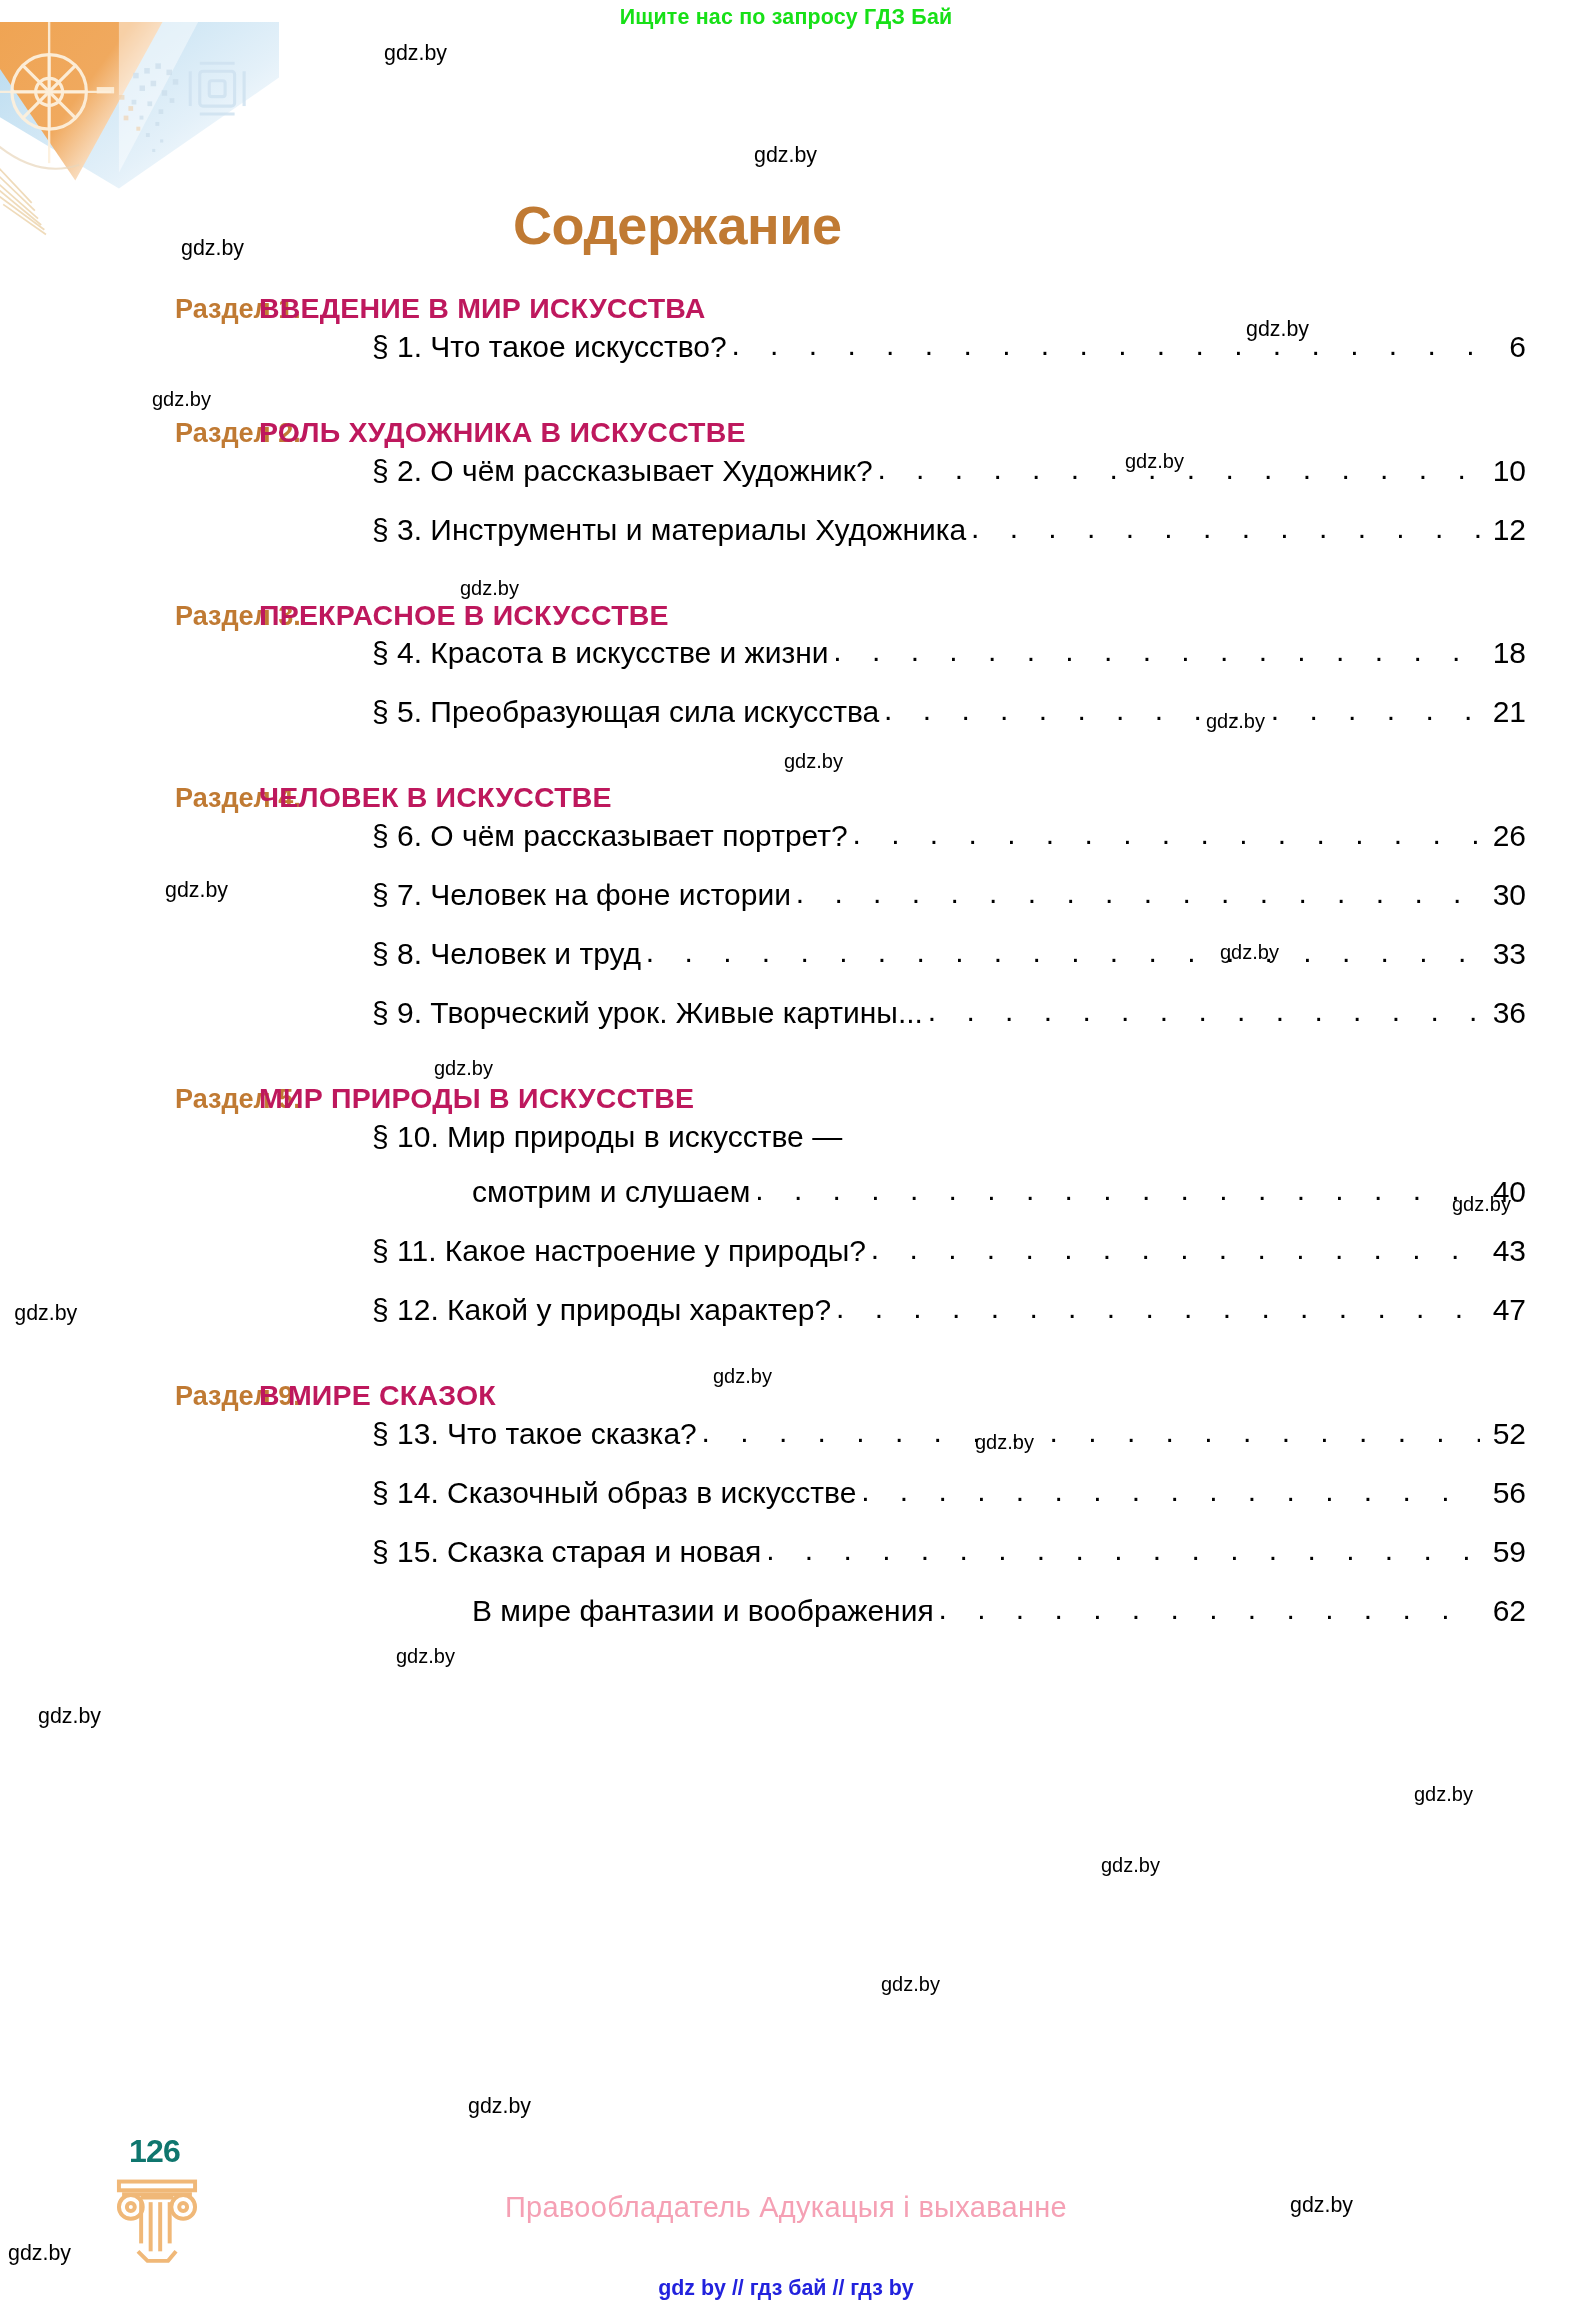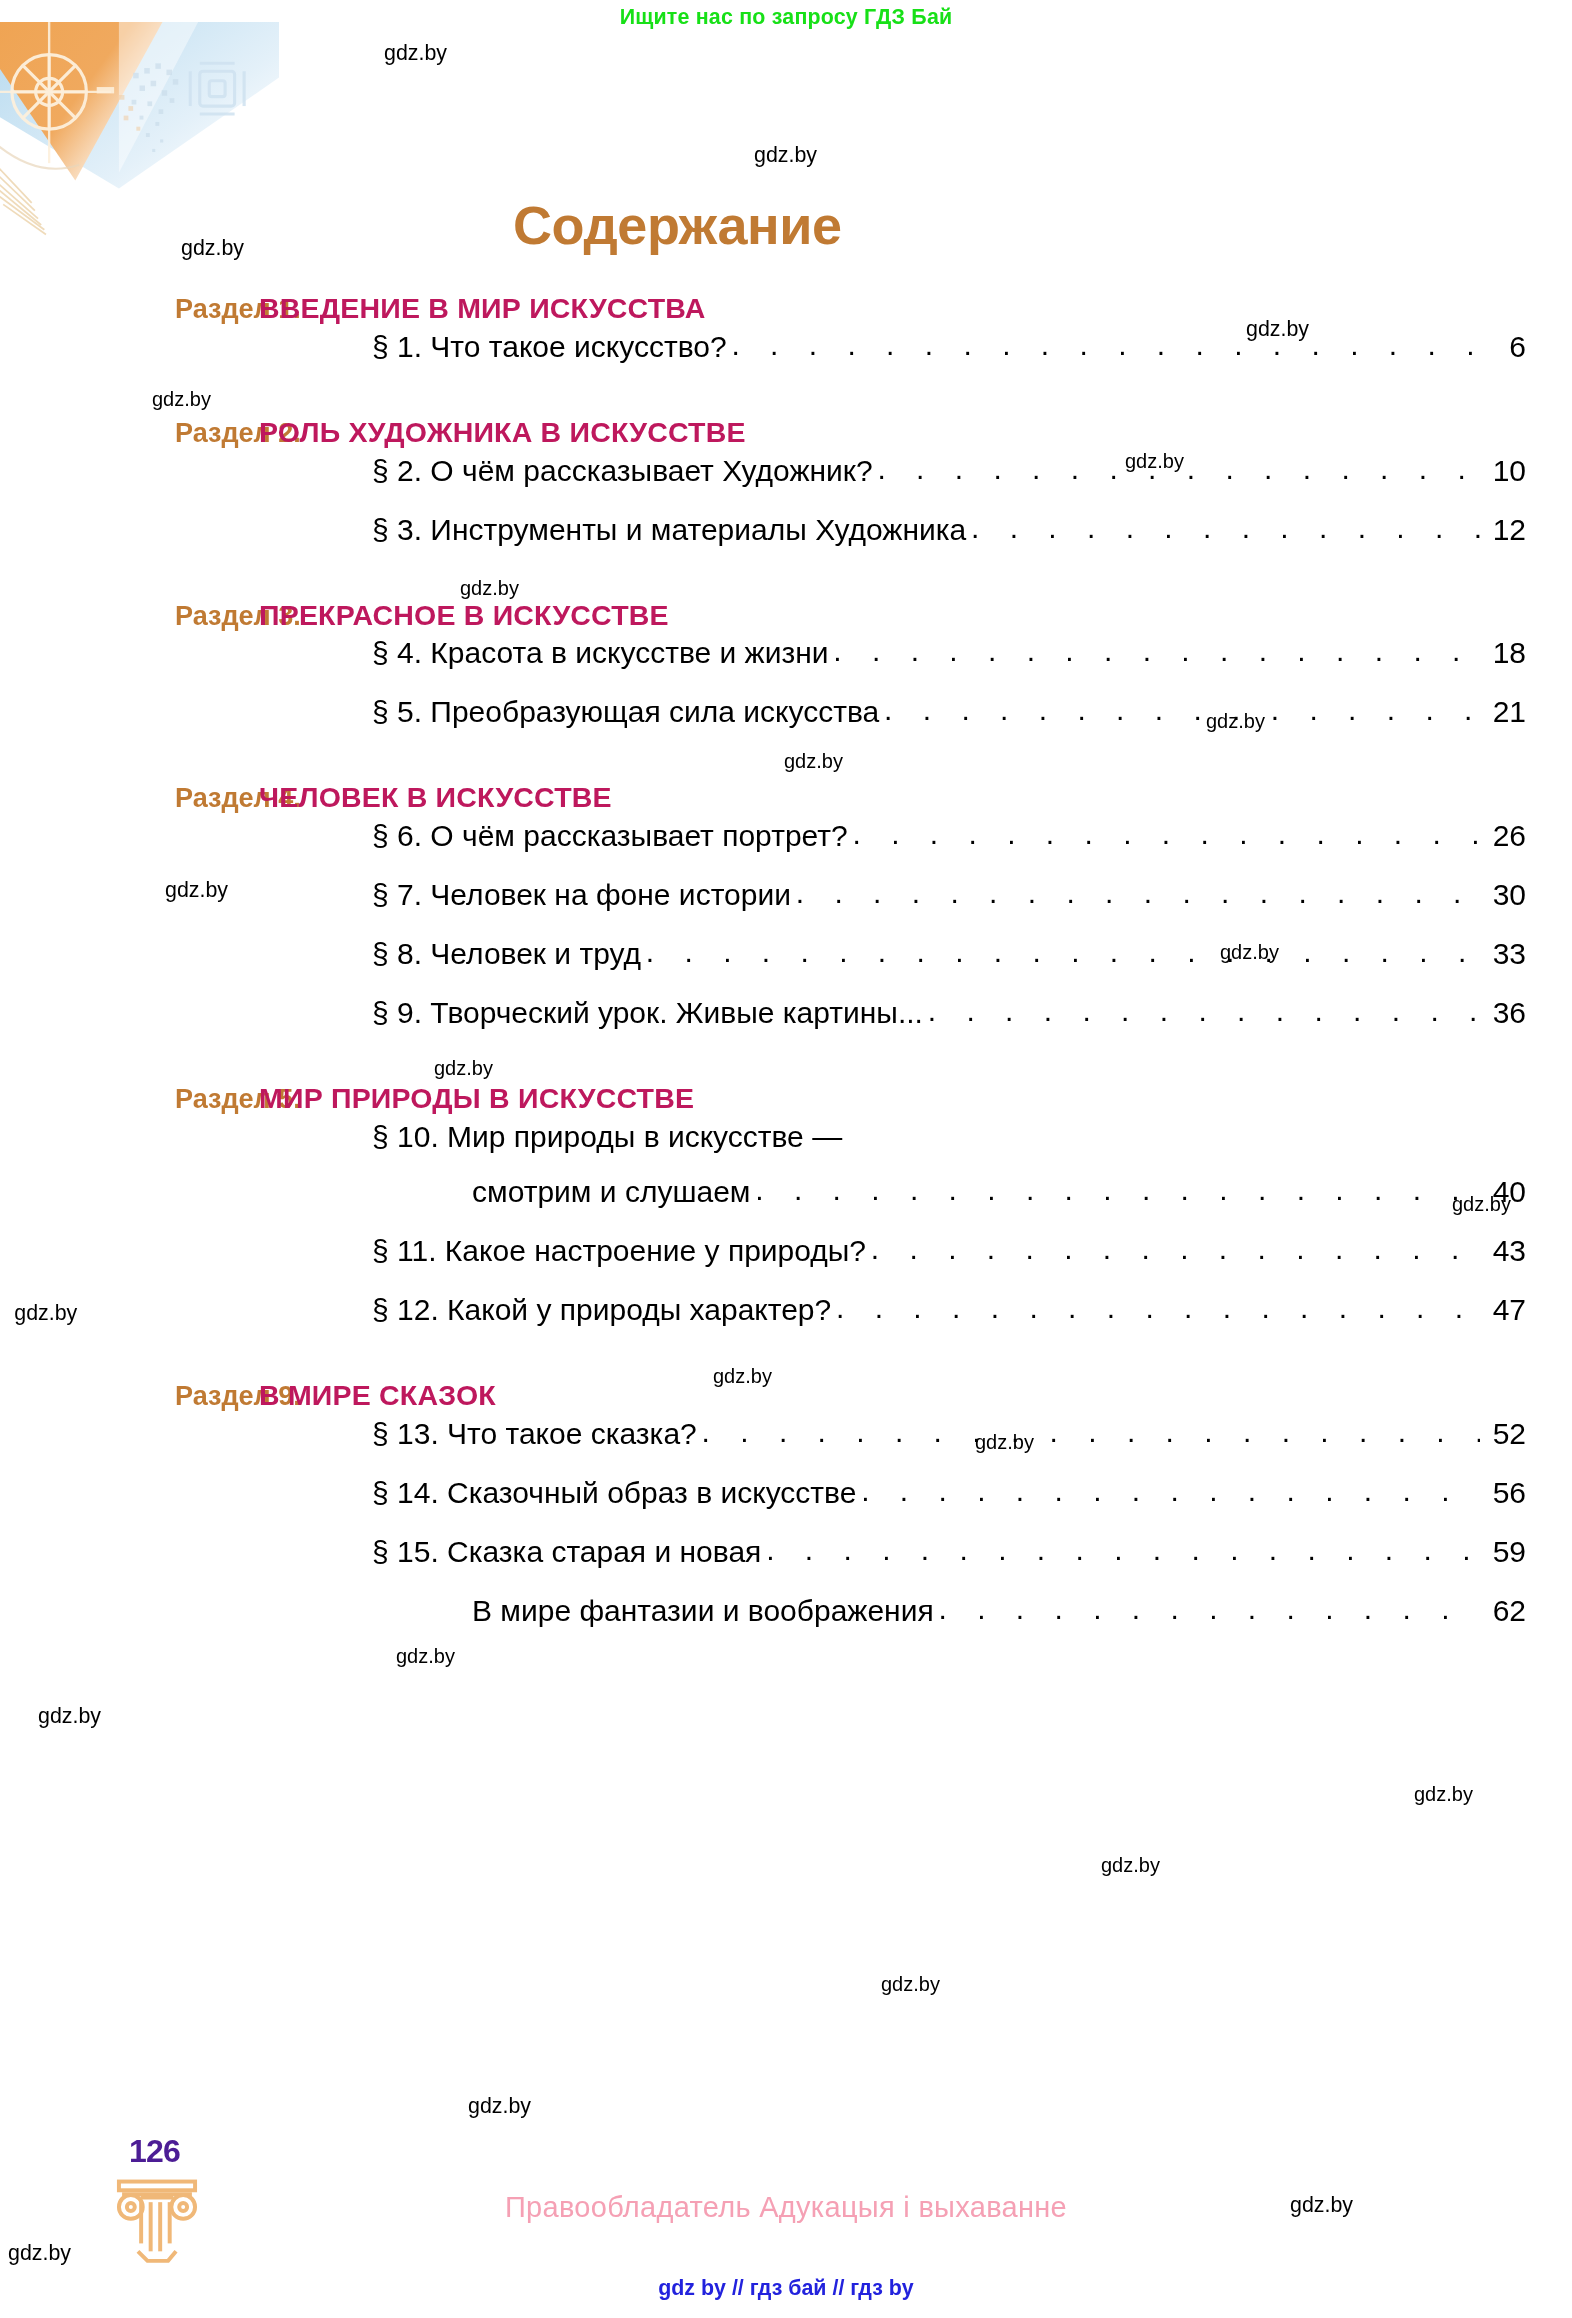--- a/index.html
+++ b/index.html
@@ -106,21 +106,21 @@
     font-size:30px;
     min-width:44px;
     text-align:right;
   }
   .spacer-md{height:27px;}
 
   
   .folio{
     position:absolute;
     left:129px;top:2133px;
-    font-size:32px;font-weight:bold;color:#4c1d95;
+    font-size:32px;font-weight:bold;color:#0f766e;
     letter-spacing:-0.8px;
   }
   .column-icon{
     position:absolute;
     left:111px;top:2175px;
     width:92px;height:94px;
   }
   .copyright{
     position:absolute;
     left:0;top:2191px;width:100%;

